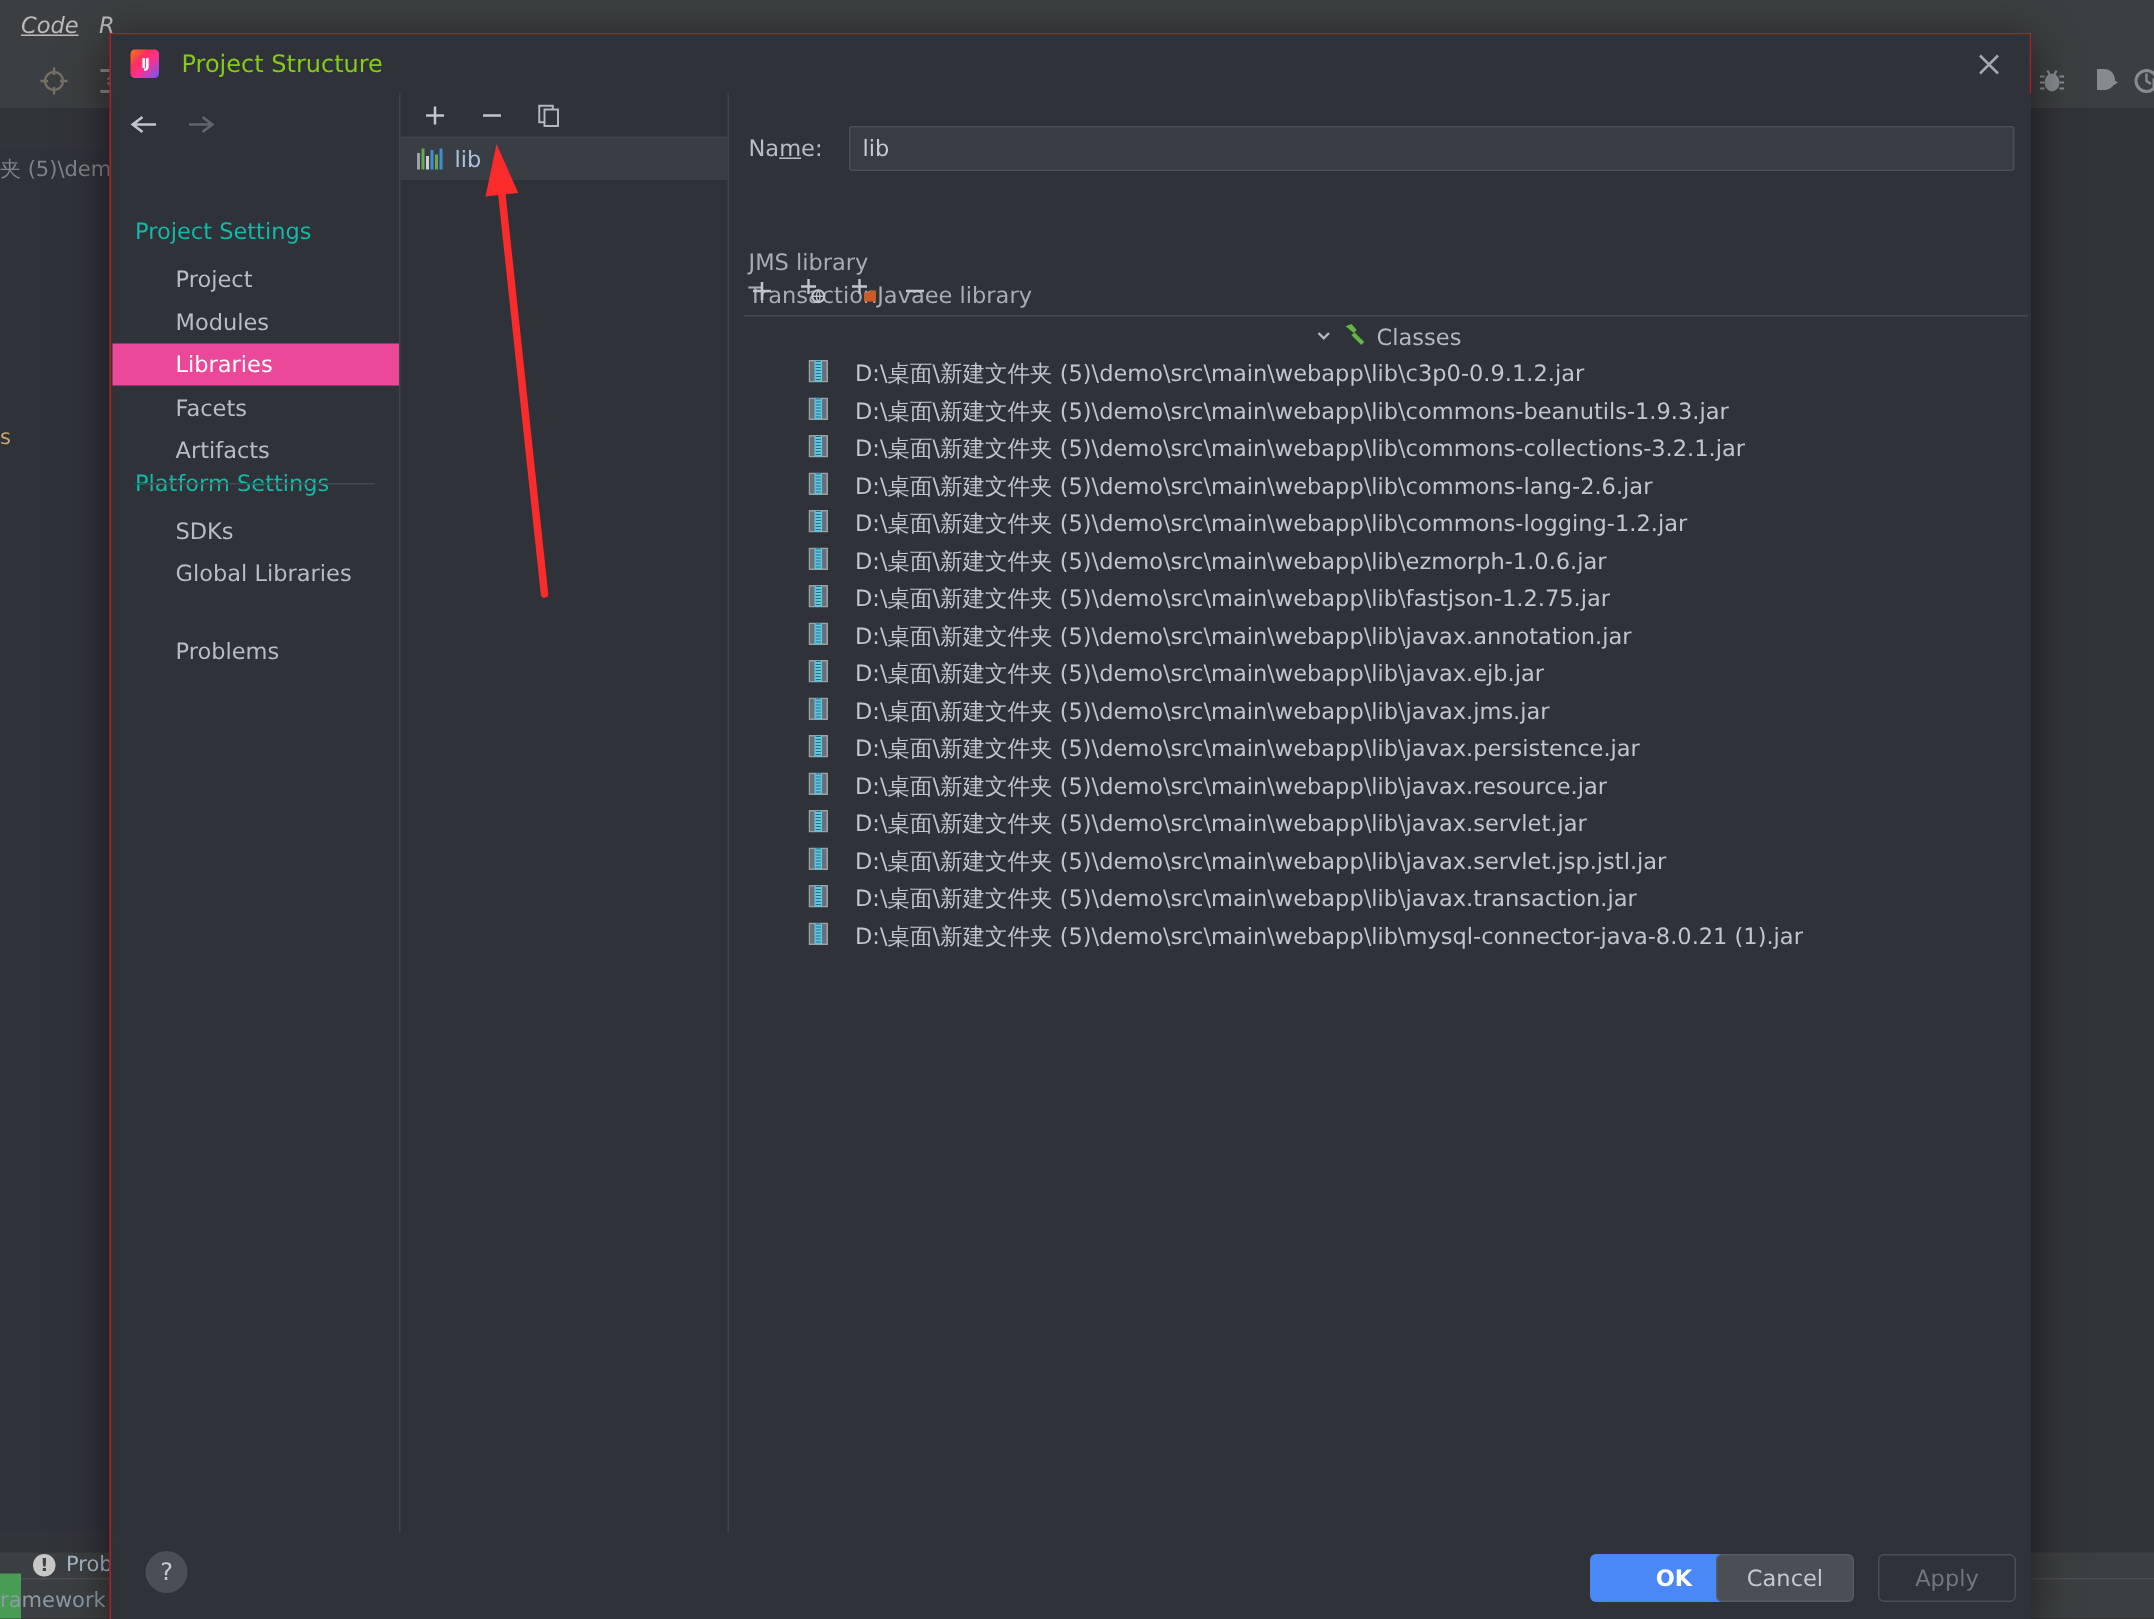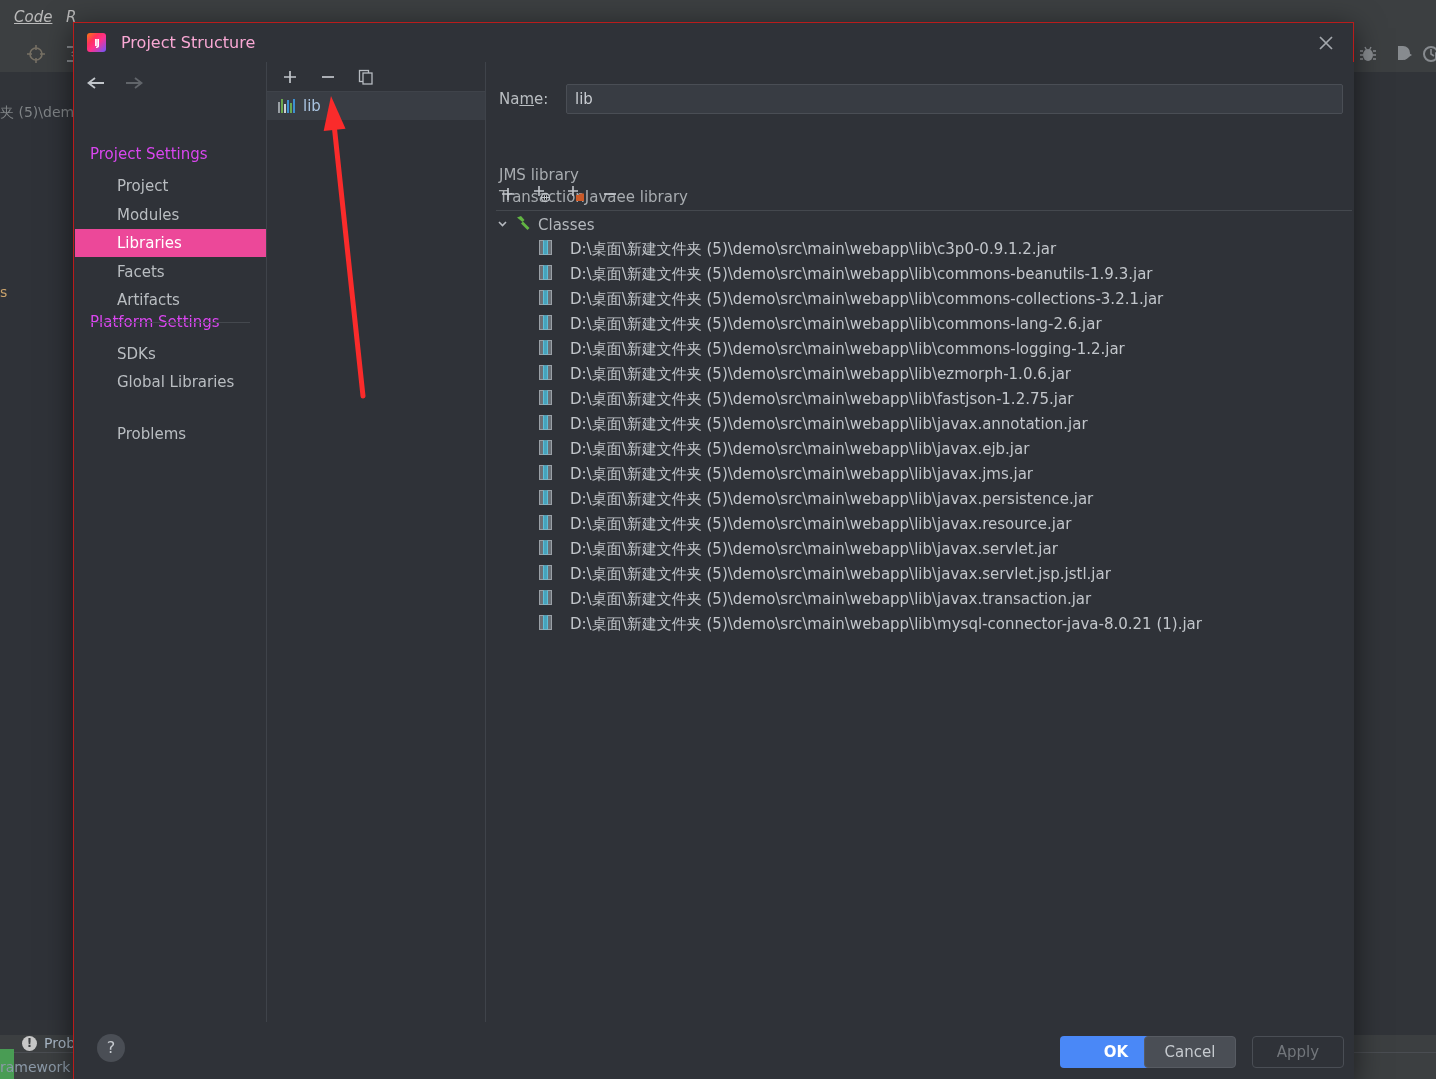--- a/index.html
+++ b/index.html
@@ -90,21 +90,21 @@
     border-radius: 3px;
     background: linear-gradient(135deg,#f97a12 0%,#fe315d 32%,#ff318c 55%,#6b57ff 100%);
     display: flex; align-items: center; justify-content: center;
   }
   .app-icon span {
     color: #fff; font-size: 9px; font-weight: bold;
     font-family: "DejaVu Sans", sans-serif; letter-spacing: -1px;
   }
   .dlg-title {
     margin-left: 15px;
-    font-size: 16px; color: #f9a8d4;
+    font-size: 16px; color: #84cc16;
   }
   .close-btn {
     position: absolute; right: 10px; top: 8px;
     width: 34px; height: 24px;
     display: flex; align-items: center; justify-content: center;
     cursor: pointer;
   }
   .close-btn svg { opacity: .8; }
 
   
@@ -114,21 +114,21 @@
     background: #2f3238;
   }
   .nav-arrows {
     position: absolute; left: 9px; top: 9px;
     display: flex; gap: 14px; align-items: center;
   }
   .nav-arrow { width: 24px; height: 24px; display:flex; align-items:center; justify-content:center; cursor:pointer; }
   .nav-arrow.dim { opacity: .55; }
   .nav-group {
     position: absolute; left: 15px;
-    font-size: 15px; color: #d946ef; white-space: nowrap;
+    font-size: 15px; color: #14b8a6; white-space: nowrap;
   }
   .nav-item {
     position: absolute; left: 0; width: 191px; height: 28px;
     display: flex; align-items: center;
     padding-left: 42px;
     font-size: 15px; color: #b9bdc1;
     cursor: pointer; white-space: nowrap;
   }
   .nav-item.selected { background: #ec4899; color: #ffffff; }
   .nav-sep {
@@ -199,20 +199,21 @@
   }
   .tree {
     position: absolute; left: 0; top: 150px; width: 868px; height: 810px;
     overflow: hidden;
   }
   .tree-node {
     height: 25px;
     display: flex; align-items: center; gap: 6px;
     padding-left: 10px;
     cursor: pointer;
+    justify-content: center;
   }
   .tree-node .cat { font-size: 15px; color: #b4b8bd; }
   .jar-row {
     height: 25px;
     display: flex; align-items: center; gap: 18px;
     padding-left: 53px;
     cursor: pointer;
   }
   .jar-row .path { font-size: 15px; color: #c2c6cb; white-space: nowrap; }
   .jar-icon { width: 13px; height: 15px; flex: none; }

